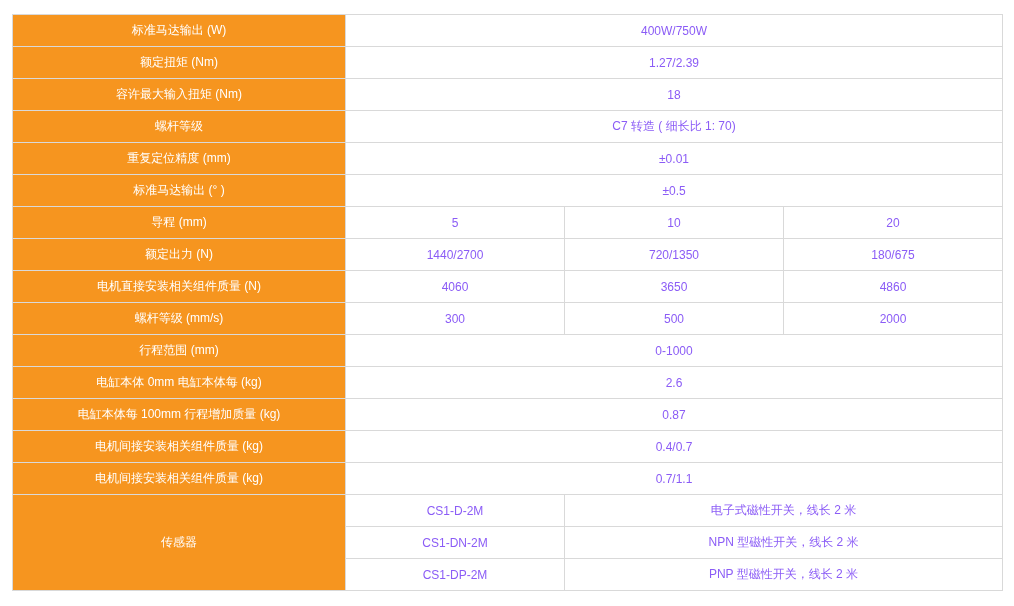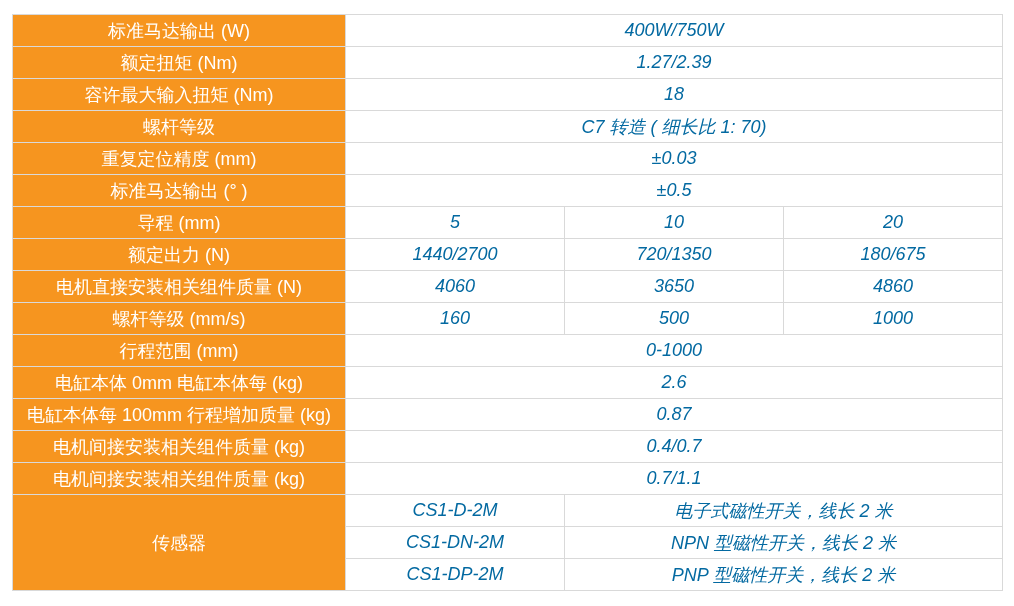--- a/index.html
+++ b/index.html
@@ -19,36 +19,35 @@
     border-collapse: collapse;
     table-layout: fixed;
     width: 990px;
     border: 1px solid #c9c9c9;
   }
   table.spec td {
     border: 1px solid #d9d9d9;
     height: 31px;
     text-align: center;
     vertical-align: middle;
-    font-size: 18px;
+    font-size: 12px;
     padding: 0 4px;
     overflow: hidden;
     white-space: nowrap;
   }
   td.lbl {
     background: #f6951f;
     color: #ffffff;
     border-color: #e8e8e8;
     border-bottom-color: #f2f2f2;
     border-top-color: #f2f2f2;
   }
   td.val {
     background: #ffffff;
-    color: #0369a1;
-    font-style: italic;
+    color: #8b5cf6;
   }
   col.c-label { width: 333px; }
   col.c-v { width: 219px; }
 </style>
 </head>
 <body>
 
 <div class="spec-wrap">
   <table class="spec">
     <colgroup>
@@ -69,21 +68,21 @@
       <tr>
         <td class="lbl">容许最大输入扭矩 (Nm)</td>
         <td class="val" colspan="3">18</td>
       </tr>
       <tr>
         <td class="lbl">螺杆等级</td>
         <td class="val" colspan="3">C7 转造 ( 细长比 1: 70)</td>
       </tr>
       <tr>
         <td class="lbl">重复定位精度 (mm)</td>
-        <td class="val" colspan="3">±0.03</td>
+        <td class="val" colspan="3">±0.01</td>
       </tr>
       <tr>
         <td class="lbl">标准马达输出 (° )</td>
         <td class="val" colspan="3">±0.5</td>
       </tr>
       <tr>
         <td class="lbl">导程 (mm)</td>
         <td class="val">5</td>
         <td class="val">10</td>
         <td class="val">20</td>
@@ -95,23 +94,23 @@
         <td class="val">180/675</td>
       </tr>
       <tr>
         <td class="lbl">电机直接安装相关组件质量 (N)</td>
         <td class="val">4060</td>
         <td class="val">3650</td>
         <td class="val">4860</td>
       </tr>
       <tr>
         <td class="lbl">螺杆等级 (mm/s)</td>
-        <td class="val">160</td>
+        <td class="val">300</td>
         <td class="val">500</td>
-        <td class="val">1000</td>
+        <td class="val">2000</td>
       </tr>
       <tr>
         <td class="lbl">行程范围 (mm)</td>
         <td class="val" colspan="3">0-1000</td>
       </tr>
       <tr>
         <td class="lbl">电缸本体 0mm 电缸本体每 (kg)</td>
         <td class="val" colspan="3">2.6</td>
       </tr>
       <tr>

